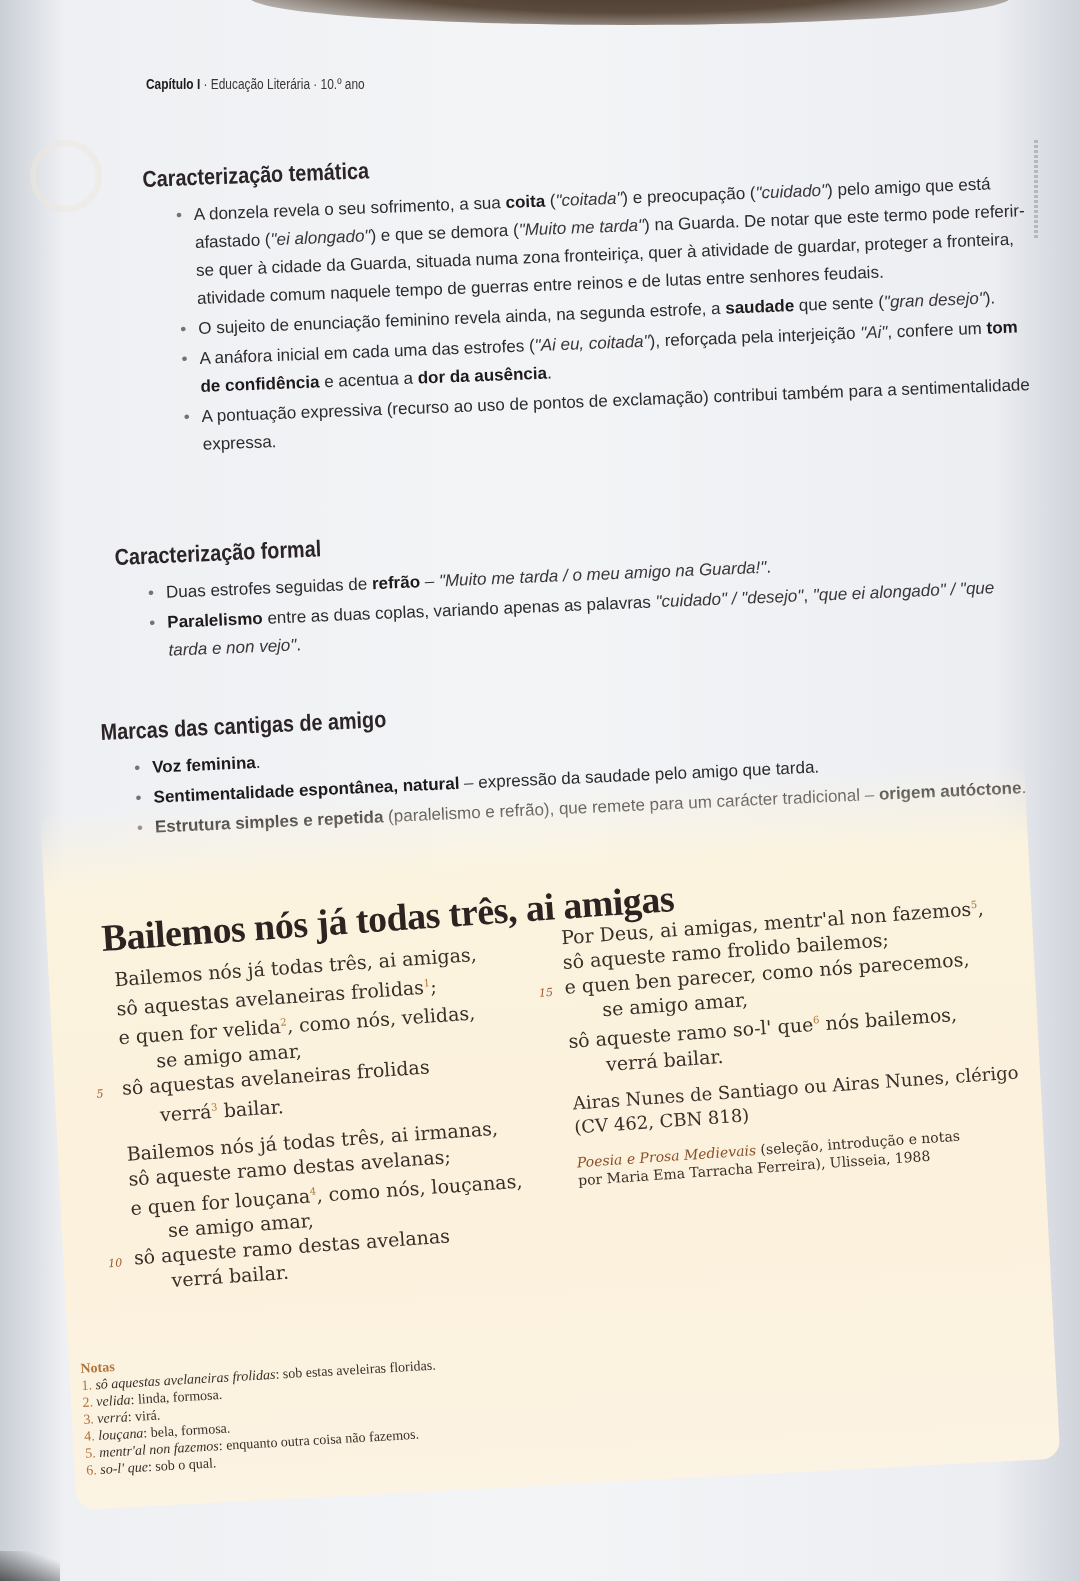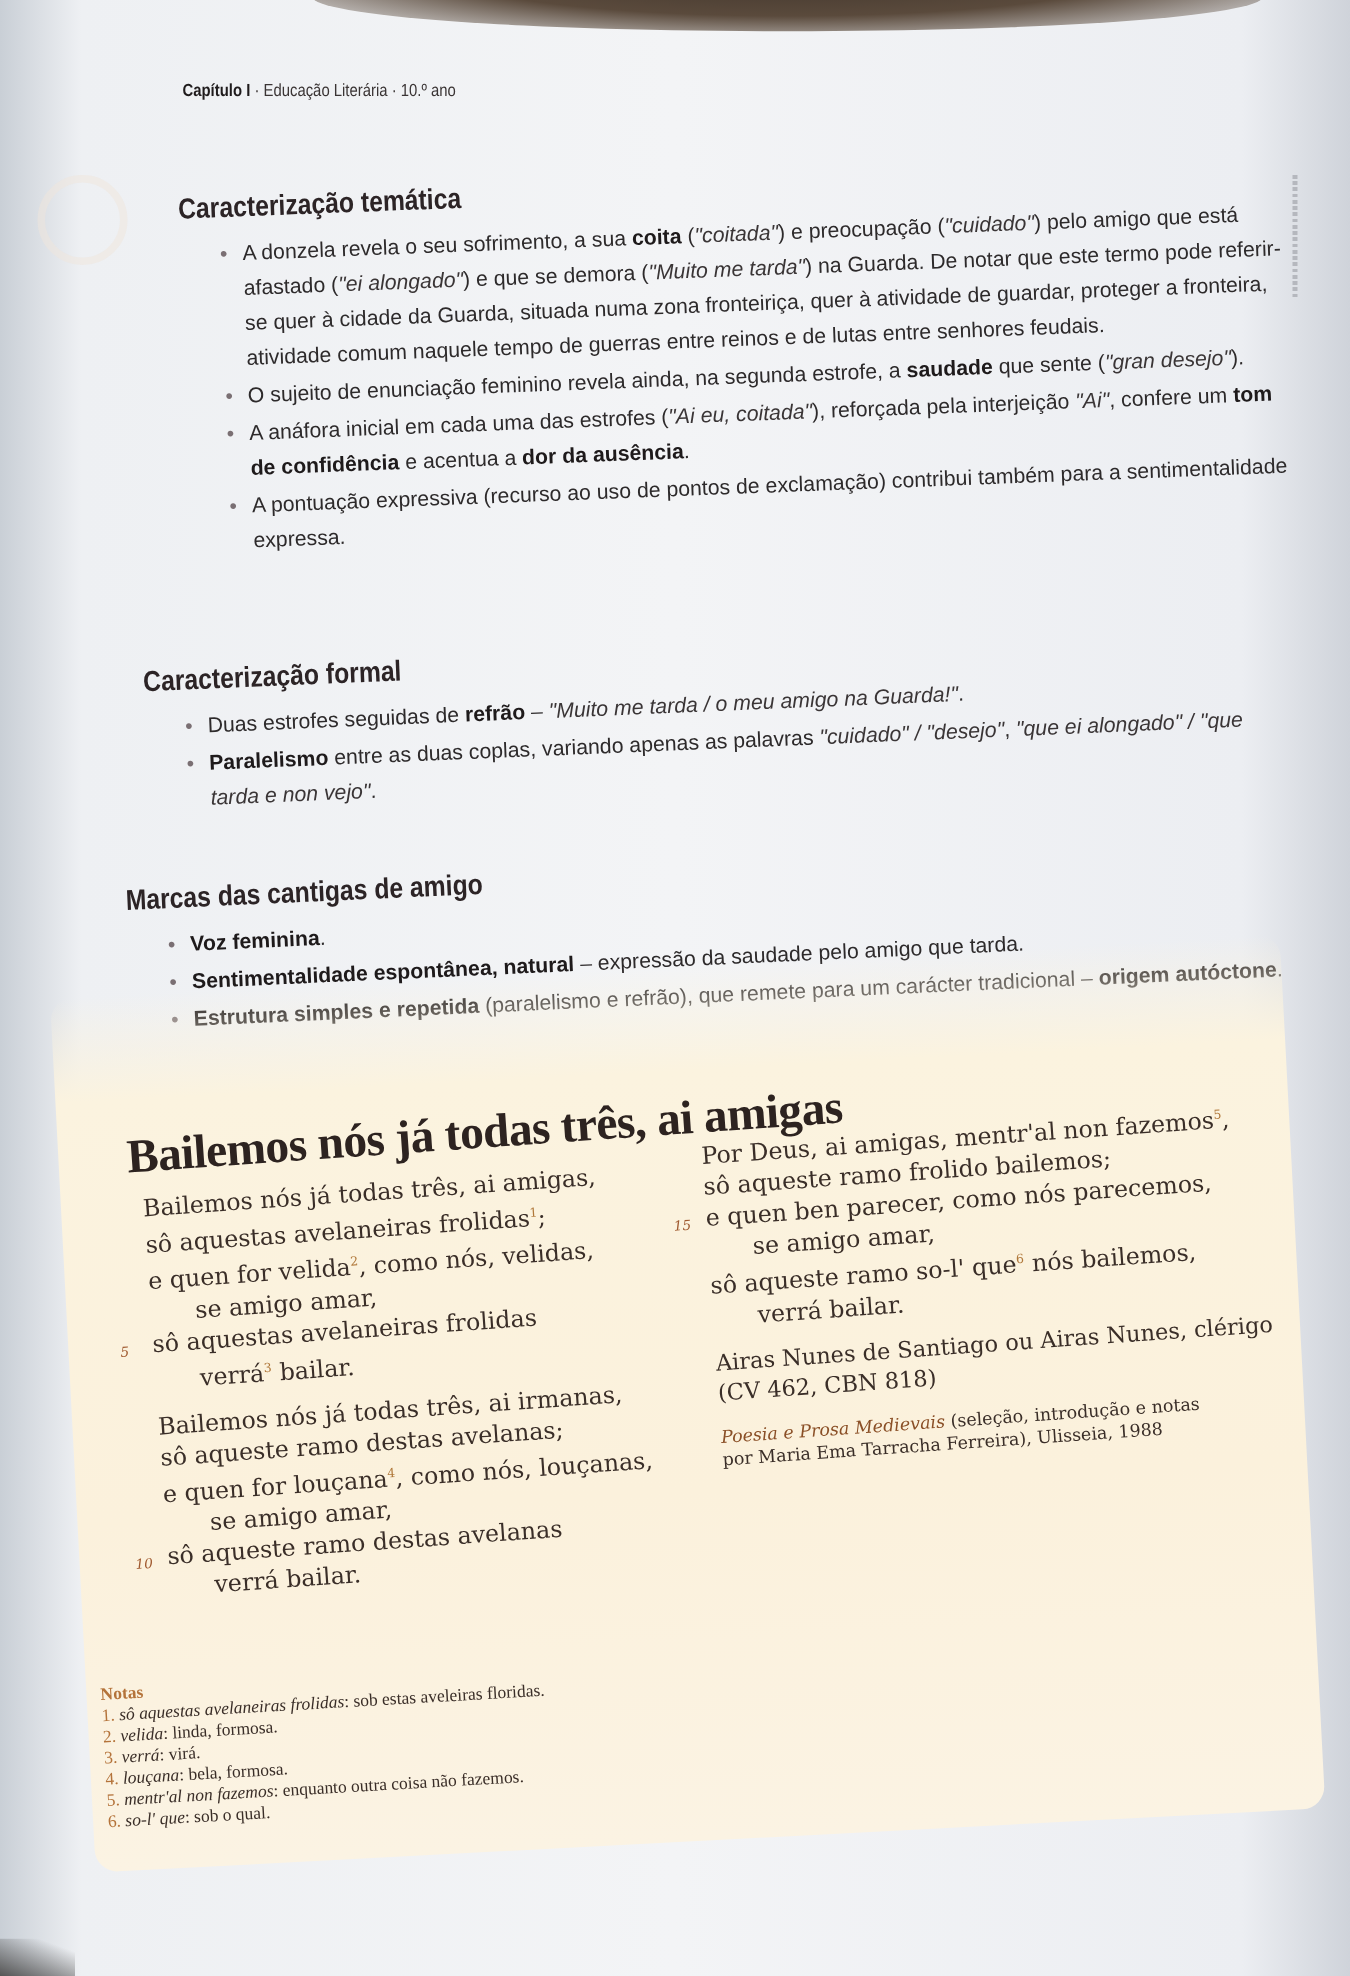--- a/index.html
+++ b/index.html
@@ -13,21 +13,21 @@
     .top-shadow {
       position: absolute; left: 250px; top: -30px; width: 760px; height: 55px;
       border-radius: 0 0 50% 50%;
       background: radial-gradient(ellipse at 50% 0%, #3a3028 0%, #5a4a3c 55%, rgba(120,110,100,0) 100%);
     }
     .bottom-shadow {
       position: absolute; left: 0; bottom: 0; width: 60px; height: 30px;
       background: linear-gradient(20deg, #555 0%, rgba(80,80,80,0) 80%);
     }
     .page {
-      position: absolute; left: 0; top: 4px; width: 1080px; height: 1532px;
+      position: absolute; left: 0; top: 16px; width: 1080px; height: 1532px;
       transform-origin: 0 0;
     }
     .running-head {
       position: absolute; left: 146px; top: 60px;
       font-family: "Liberation Sans", sans-serif; font-size: 14px; color: #3a3434;
       transform: scaleX(0.85); transform-origin: 0 0;
     }
     .running-head b { font-weight: bold; color: #1f1b1c; }
     .block { position: absolute; transform-origin: 0 0; }
     .section-title {

